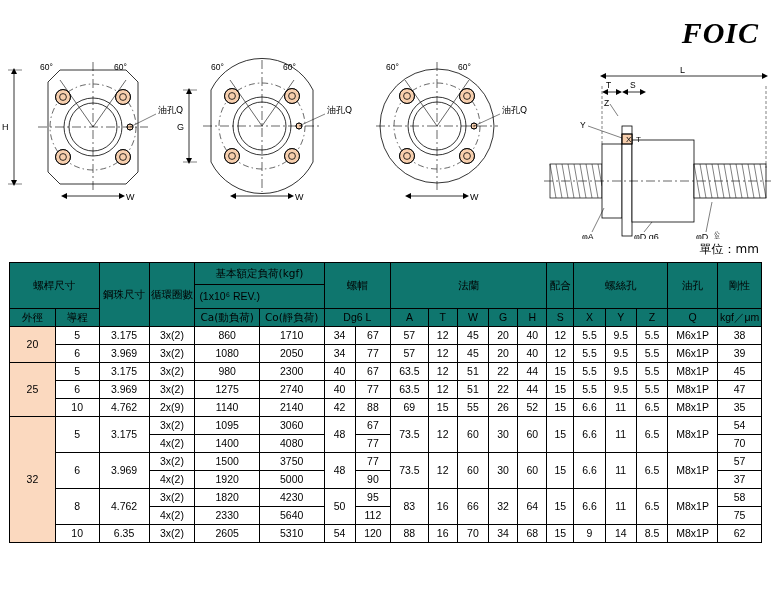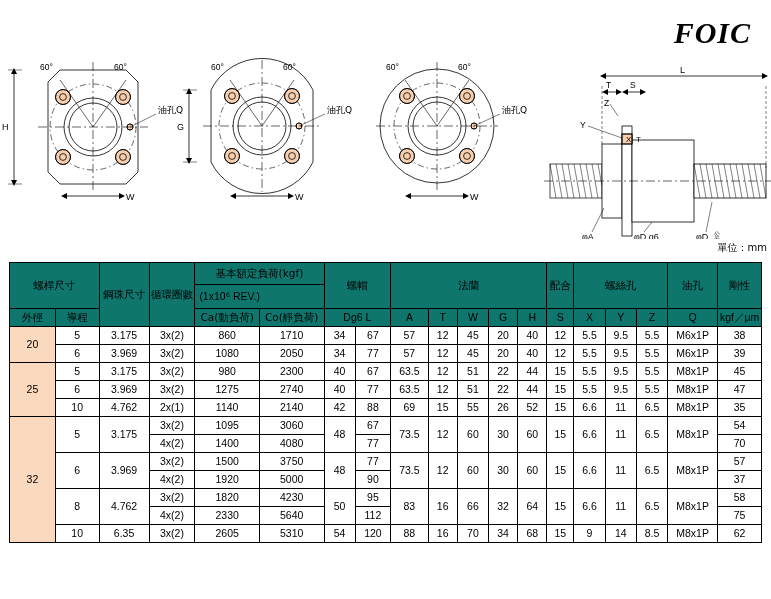--- a/index.html
+++ b/index.html
@@ -8,34 +8,34 @@
     background:#ffffff;
     font-family:"Liberation Sans", sans-serif;
     font-size:11px;
     color:#000;
     position:relative;
     overflow:hidden;
   }
   
   .logo{
     position:absolute;
-    right:20px;top:16px;
+    right:12px;top:16px;
     font-family:"Liberation Serif", serif;
     font-style:italic;
     font-weight:bold;
     font-size:30px;
     letter-spacing:1px;
   }
   
   .drawings{
     position:absolute;left:0;top:44px;width:666px;height:190px;
   }
   .unit{
-    position:absolute;right:4px;top:241px;
-    font-size:10px;
+    position:absolute;right:12px;top:241px;
+    font-size:12px;
   }
   
   table.spec{
     position:absolute;
     left:9px;top:262px;
     border-collapse:collapse;
     width:753px;
   }
   table.spec td,table.spec th{
     border:1px solid #000;
@@ -401,21 +401,21 @@
     <td>15</td>
     <td>5.5</td>
     <td>9.5</td>
     <td>5.5</td>
     <td>M8x1P</td>
     <td>47</td>
   </tr>
   <tr class="rowtall">
     <td>10</td>
     <td>4.762</td>
-    <td>2x(1)</td>
+    <td>2x(9)</td>
     <td>1140</td>
     <td>2140</td>
     <td>42</td>
     <td>88</td>
     <td>69</td>
     <td>15</td>
     <td>55</td>
     <td>26</td>
     <td>52</td>
     <td>15</td>

